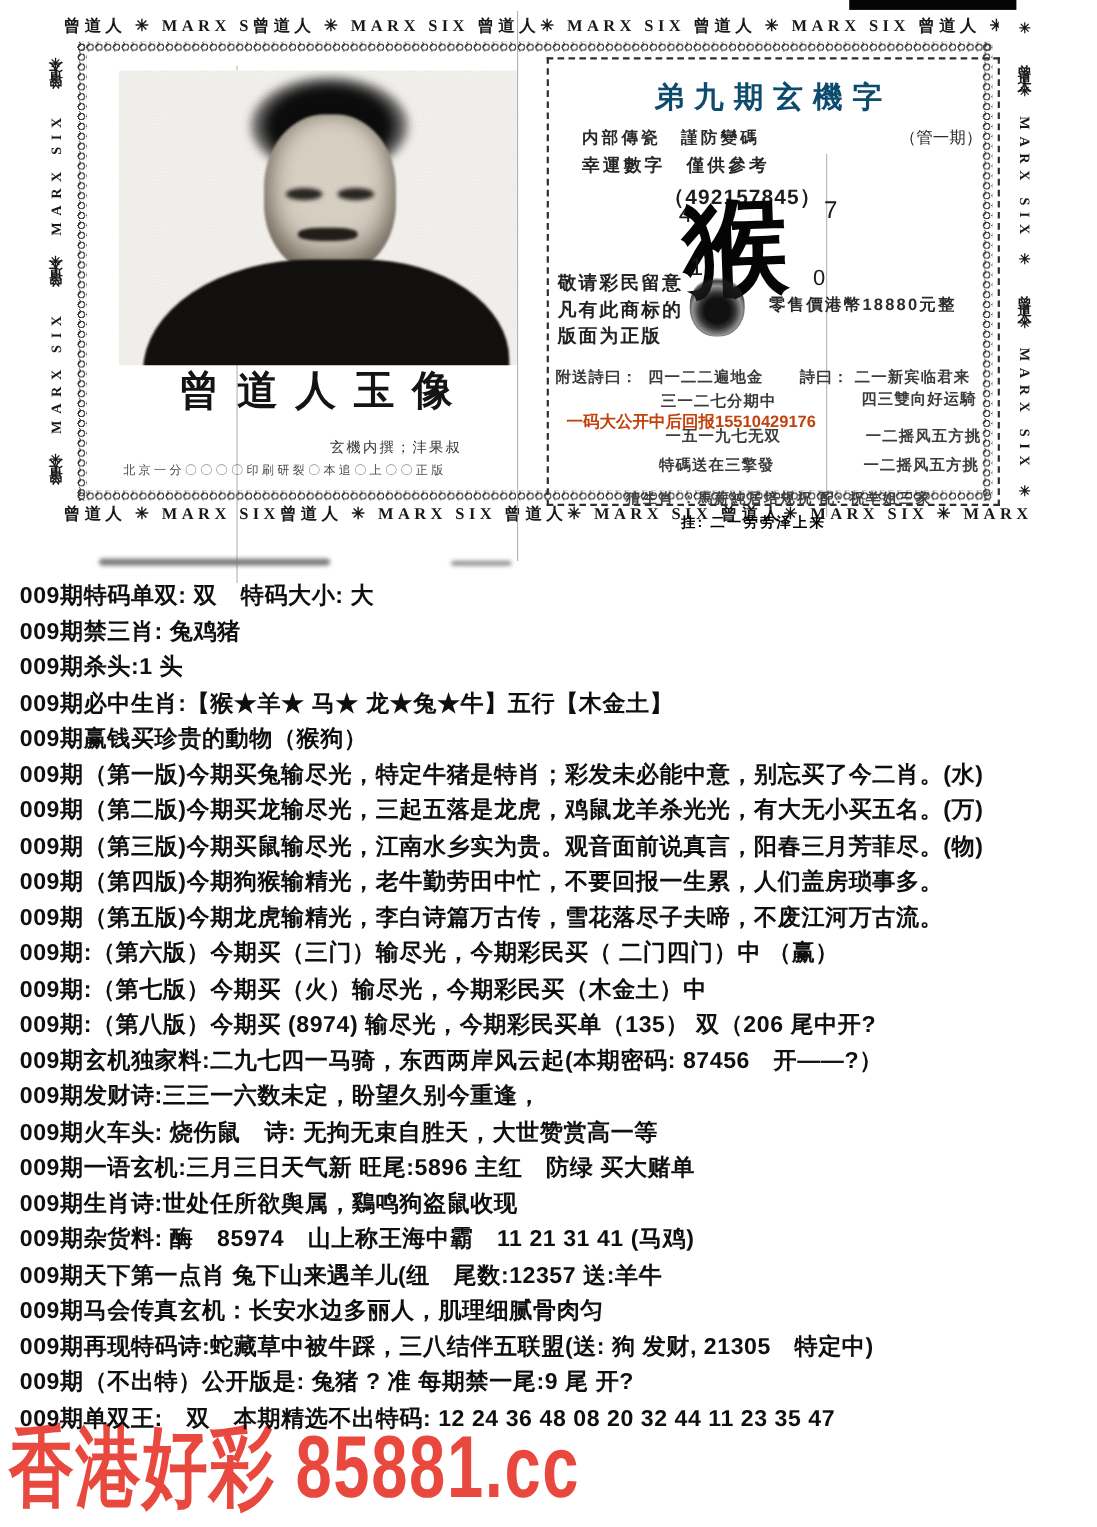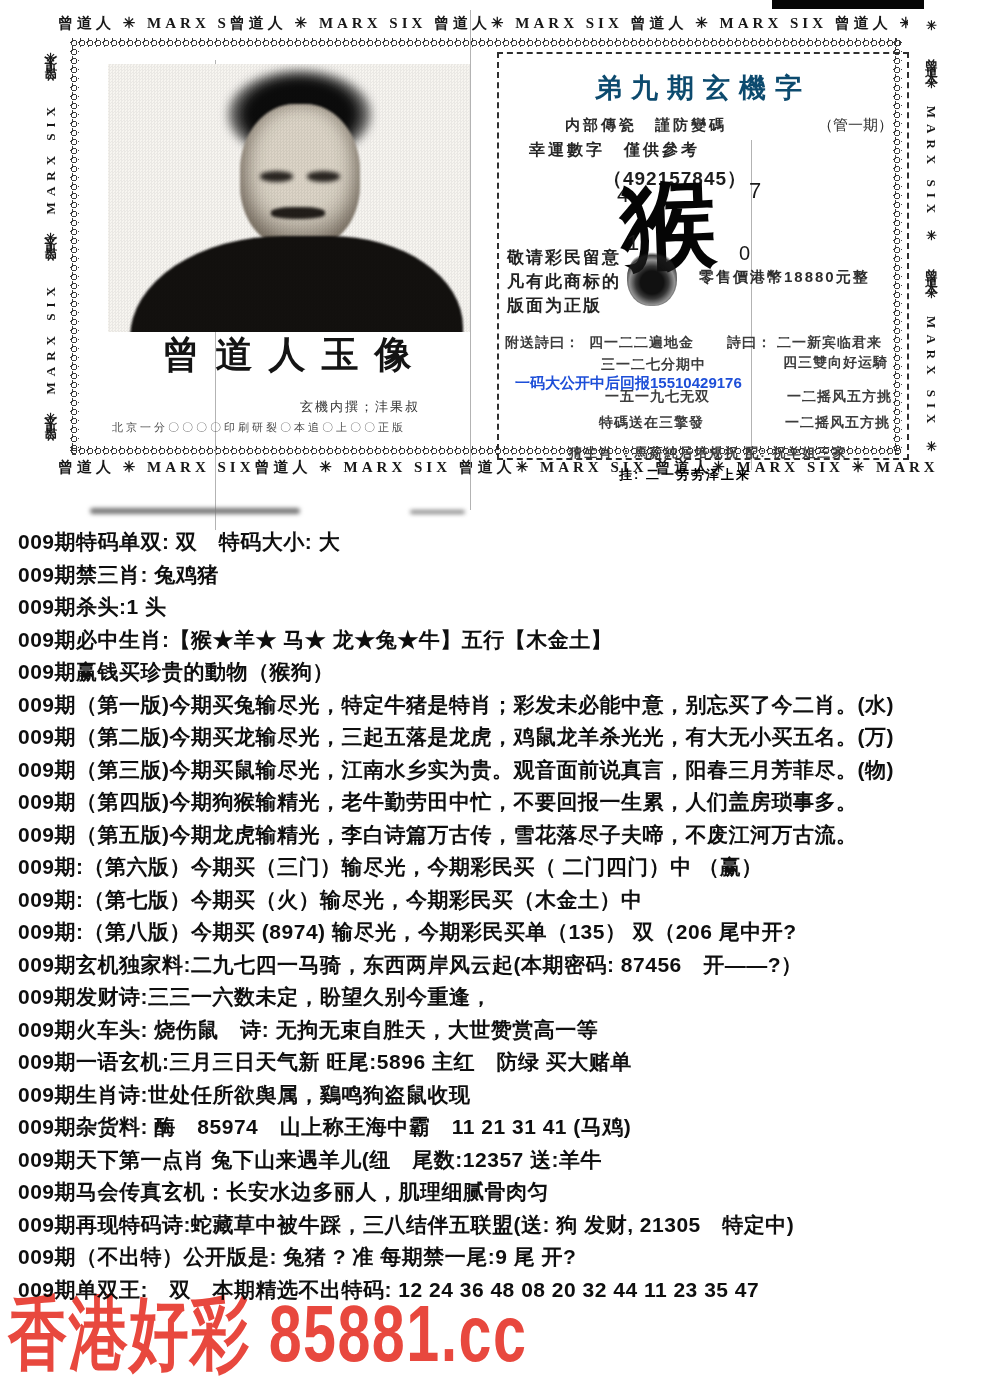--- a/index.html
+++ b/index.html
@@ -61,21 +61,21 @@
     font-family:"Liberation Serif",serif;font-weight:700;font-size:37px;letter-spacing:16px;color:#141414;white-space:nowrap;
   }
   .photo-credit{left:300px;top:398px;font-size:13px;color:#333;letter-spacing:2px;filter:blur(.4px);}
   .photo-fineprint{left:112px;top:420px;font-size:11px;color:#4c4c4c;letter-spacing:3px;filter:blur(.5px);white-space:nowrap;}
 
   
   .panel{left:497px;top:52px;width:408px;height:404px;border:2px dashed #2e2e2e;}
   .panel *{position:absolute;white-space:nowrap;}
   .panel-title{left:0;right:0;top:16px;text-align:center;
     font-family:"Liberation Serif",serif;font-weight:900;font-size:27px;letter-spacing:9px;color:#0c4a6e;}
-  .p-row1-left{left:30px;top:62px;font-size:15px;font-weight:700;color:#2b2b2b;letter-spacing:3px;filter:blur(.4px);margin-left:36px;}
+  .p-row1-left{left:30px;top:62px;font-size:15px;font-weight:700;color:#2b2b2b;letter-spacing:3px;filter:blur(.4px);}
   .p-row1-right{right:14px;top:62px;font-size:15px;color:#2b2b2b;}
   .p-row2{left:30px;top:86px;font-size:16px;font-weight:700;color:#262626;letter-spacing:3px;filter:blur(.3px);}
   .p-lucky{left:0;right:56px;top:112px;text-align:center;font-size:19px;font-weight:700;color:#1d1d1d;letter-spacing:1px;}
   .p-num4{left:118px;top:128px;font-size:22px;color:#1a1a1a;}
   .p-num7{left:250px;top:124px;font-size:22px;color:#1a1a1a;}
   .p-num1{left:128px;top:176px;font-size:22px;color:#1a1a1a;}
   .p-num0{left:240px;top:188px;font-size:20px;color:#1a1a1a;}
   .p-zodiac{left:122px;top:108px;font-family:"Liberation Serif",serif;font-weight:900;font-size:96px;color:#050505;transform:rotate(-2deg);}
   .p-notice{left:8px;top:192px;font-size:17px;font-weight:700;color:#222;line-height:24px;letter-spacing:2px;filter:blur(.3px);}
   .p-notice div{position:static;}
@@ -83,21 +83,21 @@
     background:radial-gradient(circle at 50% 58%,#111 28%,rgba(20,20,20,.85) 40%,rgba(40,40,40,.5) 55%,rgba(30,30,30,.85) 66%,transparent 74%);
     filter:blur(.6px);}
   .p-price{left:200px;top:214px;font-size:15px;font-weight:700;color:#2c2c2c;letter-spacing:2px;filter:blur(.4px);}
   .poem{font-size:14px;color:#3c3c3c;font-weight:700;filter:blur(.45px);letter-spacing:1px;}
   .p-poem-label{left:6px;top:280px;}
   .p-poem-l1{left:90px;top:280px;}
   .p-poem-label2{left:228px;top:280px;}
   .p-poem-r1{left:278px;top:280px;}
   .p-poem-l2{left:102px;top:302px;}
   .p-poem-r2{left:284px;top:300px;}
-  .p-poem-l3{left:16px;top:320px;font-size:15px;color:#1d4ed8;letter-spacing:0;}
+  .p-poem-l3{left:16px;top:320px;font-size:15px;color:#c2410c;letter-spacing:0;}
   .p-poem-l4{left:106px;top:334px;}
   .p-poem-r3{left:288px;top:334px;text-align:right;}
   .p-poem-l5{left:100px;top:360px;}
   .p-poem-r4{left:286px;top:360px;}
   .p-bottom1{left:70px;top:390px;font-size:13px;color:#3e3e3e;font-weight:700;letter-spacing:2px;filter:blur(.5px);}
   .p-bottom2{left:120px;top:412px;font-size:13px;color:#000000;font-weight:700;letter-spacing:2px;filter:blur(.5px);}
 
   
   .smudge{left:90px;top:508px;width:210px;height:6px;background:#777;filter:blur(2px);border-radius:3px;}
   .smudge2{left:410px;top:510px;width:55px;height:4px;background:#888;filter:blur(2px);border-radius:2px;}

